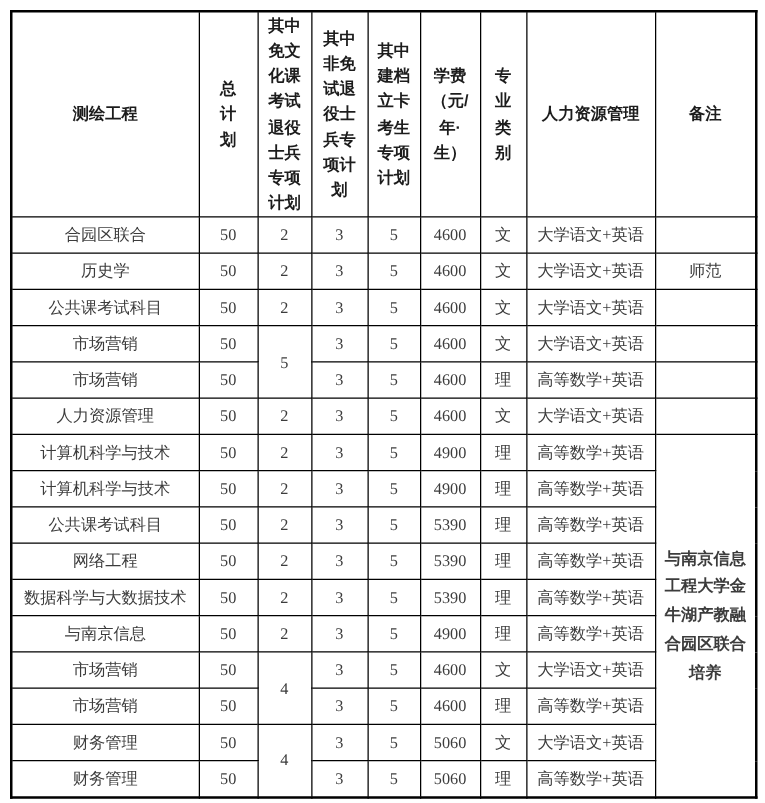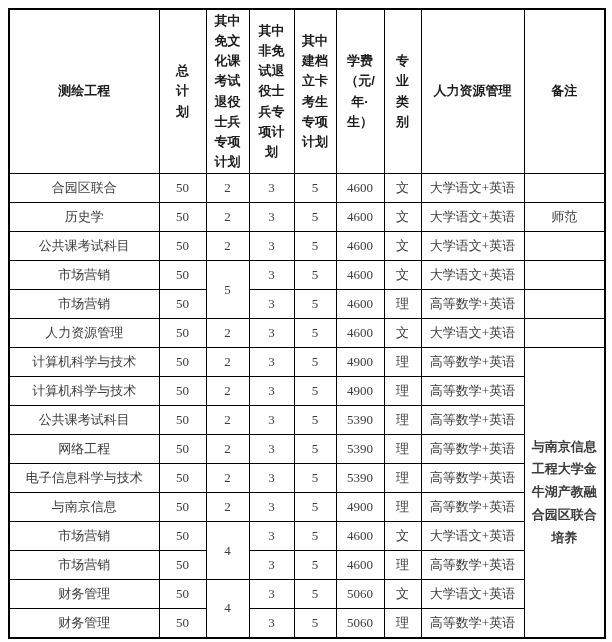--- a/index.html
+++ b/index.html
@@ -211,21 +211,21 @@
         <td>网络工程</td>
         <td>50</td>
         <td>2</td>
         <td>3</td>
         <td>5</td>
         <td>5390</td>
         <td>理</td>
         <td>高等数学+英语</td>
       </tr>
       <tr>
-        <td>电子信息科学与技术</td>
+        <td>数据科学与大数据技术</td>
         <td>50</td>
         <td>2</td>
         <td>3</td>
         <td>5</td>
         <td>5390</td>
         <td>理</td>
         <td>高等数学+英语</td>
       </tr>
       <tr>
         <td>与南京信息</td>

